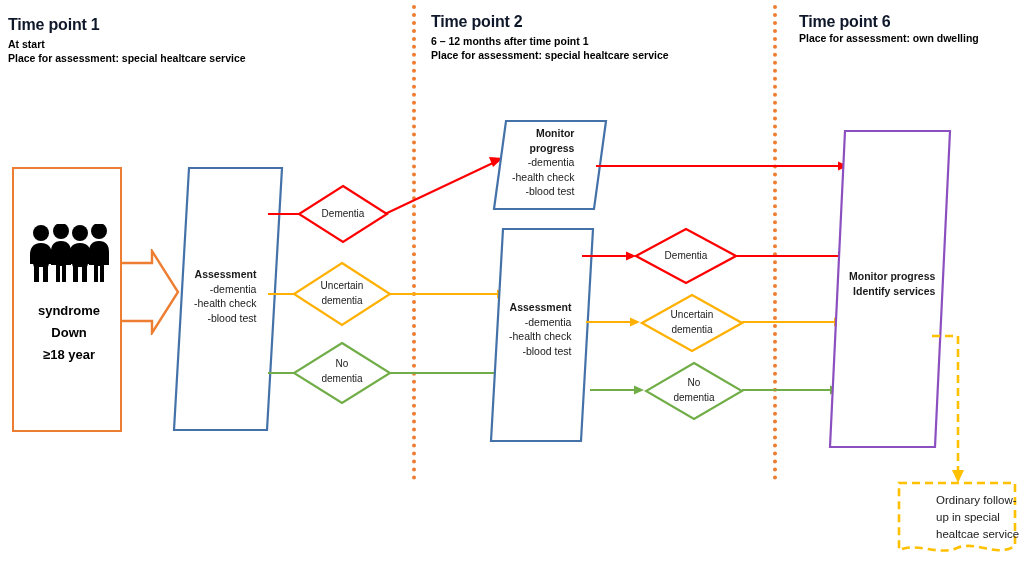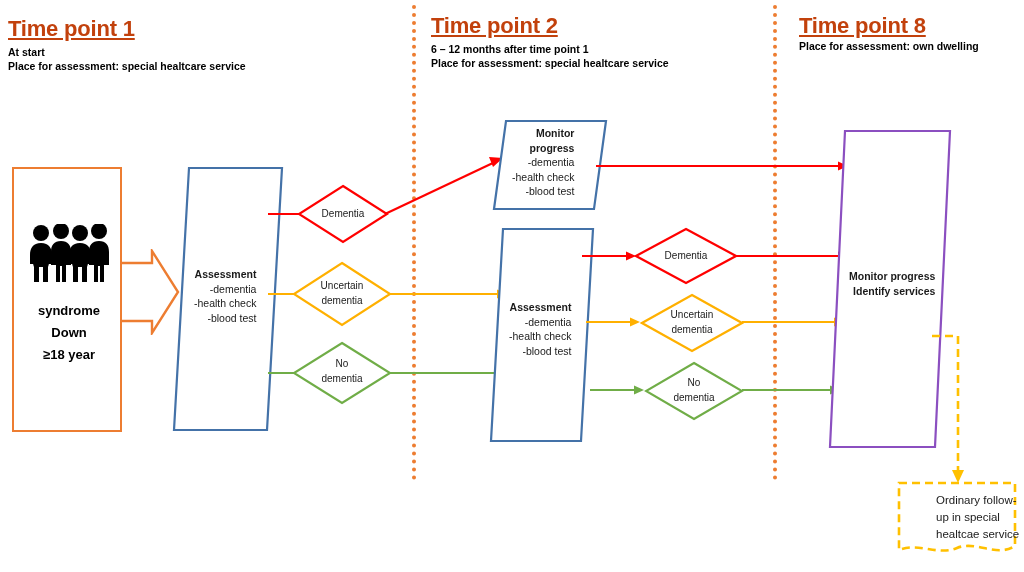--- a/index.html
+++ b/index.html
@@ -12,25 +12,24 @@
     width:1024px;
     height:572px;
     background:#ffffff;
     overflow:hidden;
   }
   .abs{position:absolute;}
 
   
   .tp-title{
     font-weight:bold;
-    font-size:22px;
-    color:#c2410c;
+    font-size:16px;
+    color:#0f172a;
     letter-spacing:-0.2px;
     white-space:nowrap;
-    text-decoration:underline;
   }
   .tp-sub{
     font-weight:bold;
     font-size:10.5px;
     color:#000000;
     white-space:nowrap;
     line-height:14px;
   }
 
   
@@ -109,21 +108,21 @@
     <div class="tp-sub">Place for assessment: special healtcare service</div>
   </div>
 
   <div class="abs" style="left:431px; top:13px;">
     <div class="tp-title">Time point 2</div>
     <div class="tp-sub" style="margin-top:3px;">6 – 12 months after time point 1</div>
     <div class="tp-sub">Place for assessment: special healtcare service</div>
   </div>
 
   <div class="abs" style="left:799px; top:13px;">
-    <div class="tp-title">Time point 8</div>
+    <div class="tp-title">Time point 6</div>
     <div class="tp-sub">Place for assessment: own dwelling</div>
   </div>
 
   <div class="abs divider" style="left:412px; top:5px;"></div>
   <div class="abs divider" style="left:773px; top:5px;"></div>
 
   <div class="abs src-box" style="left:12px; top:167px; width:110px; height:265px;">
     <div class="abs" style="left:14px; top:55px;">
       <svg class="people-icon" width="82" height="60" viewBox="0 0 82 60" aria-hidden="true">
 

